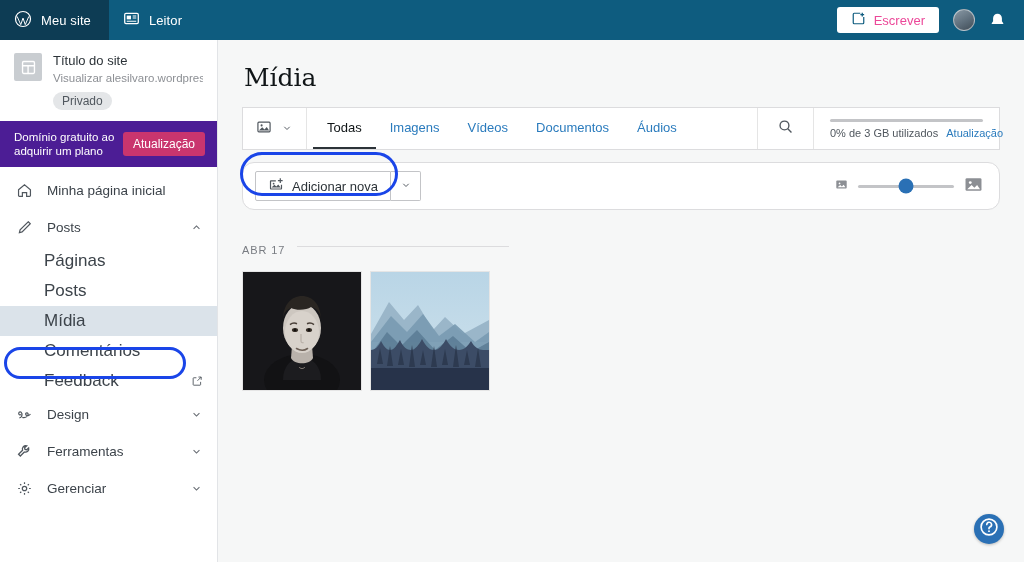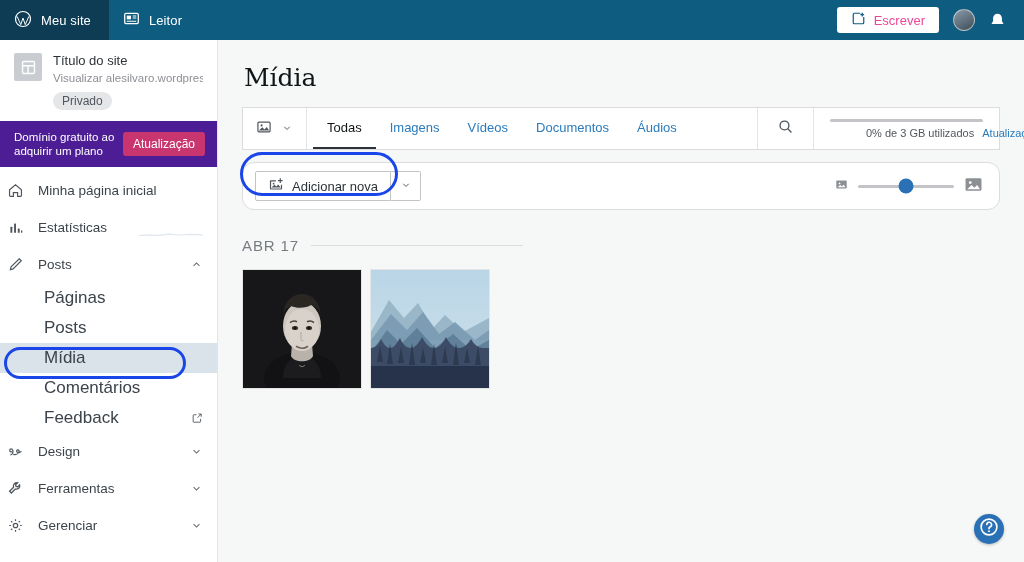--- a/index.html
+++ b/index.html
@@ -73,21 +73,21 @@
   }
   .upsell-text { font-size: 11.5px; line-height: 14px; max-width: 108px; }
   .upsell-btn {
     background: #c9356e; color: #fff; font-size: 12px;
     padding: 5px 10px; border-radius: 3px; white-space: nowrap; cursor: pointer;
   }
 
   .nav { padding-top: 5px; }
   .nav-item {
     display: flex; align-items: center; gap: 13px;
-    height: 37px; padding: 0 14px 0 6px;
+    height: 37px; padding: 0 14px 0 15px;
     font-size: 13.5px; color: #3c434a; cursor: pointer;
     position: relative;
   }
   .nav-item .ico { width: 19px; height: 19px; flex: none; display: flex;
                    align-items: center; justify-content: center; color: #50575e; }
   .nav-item .lbl { flex: 1; white-space: nowrap; }
   .nav-item .aside { font-size: 11.5px; color: #787c82; }
   .nav-item .chev { color: #646970; display: flex; }
   .sub-item { padding-left: 44px; height: 30px; font-size: 17px; }
   .sub-item.selected { background: #dbe3ea; }
@@ -132,21 +132,21 @@
     display: flex; align-items: center; justify-content: center;
     width: 56px; border-left: 1px solid #e5e5e5; cursor: pointer; color: #50575e;
   }
   .storage-cell {
     display: flex; flex-direction: column; justify-content: center;
     gap: 5px; padding: 0 16px; width: 186px;
     border-left: 1px solid #e5e5e5;
   }
   .storage-track { height: 3px; background: #c3c4c7; border-radius: 2px; width: 100%; }
   .storage-row { display: flex; align-items: baseline; gap: 8px; }
-  .storage-text { font-size: 11px; color: #50575e; white-space: nowrap; margin-left: 36px; }
+  .storage-text { font-size: 11px; color: #50575e; white-space: nowrap; }
   .storage-link { font-size: 11px; color: #2a7bbd; cursor: pointer; white-space: nowrap; }
 
   .actionbar {
     margin-top: 12px; height: 48px;
     display: flex; align-items: center; justify-content: space-between;
     padding: 0 12px;
     border-radius: 12px;
   }
   .add-group { display: flex; align-items: stretch; }
   .add-btn {
@@ -165,21 +165,21 @@
     width: 96px; height: 3px; background: #c3c4c7; border-radius: 2px;
     position: relative; cursor: pointer;
   }
   .zoom-knob {
     position: absolute; top: 50%; left: 50%;
     transform: translate(-50%,-50%);
     width: 15px; height: 15px; border-radius: 50%; background: #2a70b5;
   }
 
   .date-row { display: flex; align-items: center; gap: 12px; margin-top: 27px; }
-  .date-label { font-size: 15px; letter-spacing: .9px; color: #787c82; }
+  .date-label { font-size: 11px; letter-spacing: .9px; color: #787c82; margin-top: 7px; }
   .date-rule { flex: 1; height: 1px; background: #dcdcde; max-width: 212px; }
 
   .grid { display: flex; gap: 8px; margin-top: 15px; }
   .thumb {
     width: 120px; height: 120px; border: 1px solid #e5e5e5; cursor: pointer;
     overflow: hidden; position: relative; background: #111;
   }
 
   .help-fab {
     position: absolute; right: 20px; bottom: 18px;
@@ -266,36 +266,20 @@
 
       <div class="nav-item">
         <span class="ico">
           <svg width="17" height="17" viewBox="0 0 20 20" fill="none" stroke="#50575e" stroke-width="1.4">
             <path d="M3 9.2 10 3.4l7 5.8V16a1 1 0 0 1-1 1h-3.5v-4.6h-5V17H4a1 1 0 0 1-1-1z"></path>
           </svg>
         </span>
         <span class="lbl">Minha página inicial</span>
       </div>
 
-      <div class="nav-item">
-        <span class="ico">
-          <svg width="16" height="16" viewBox="0 0 20 20" fill="#50575e">
-            <rect x="3" y="8.5" width="2.4" height="7.5" rx=".5"></rect>
-            <rect x="7.6" y="4.5" width="2.4" height="11.5" rx=".5"></rect>
-            <rect x="12.2" y="10.5" width="2.4" height="5.5" rx=".5"></rect>
-            <rect x="16.3" y="12.8" width="1.6" height="3.2" rx=".5"></rect>
-          </svg>
-        </span>
-        <span class="lbl">Estatísticas</span>
-        <span class="sparkline">
-          <svg width="64" height="6" viewBox="0 0 64 6" fill="none" stroke="#c8d3e0" stroke-width="1.2">
-            <path d="M0 4.6 L10 3.8 L20 4.4 L30 3.2 L40 4 L50 3.4 L64 3.8"></path>
-          </svg>
-        </span>
-      </div>
 
 
       <div class="nav-item">
         <span class="ico">
           <svg width="17" height="17" viewBox="0 0 20 20" fill="none" stroke="#50575e" stroke-width="1.4">
             <path d="M14.4 3.2 16.8 5.6 7.2 15.2l-3.2.8.8-3.2z"></path>
           </svg>
         </span>
         <span class="lbl">Posts</span>
         <span class="chev">

